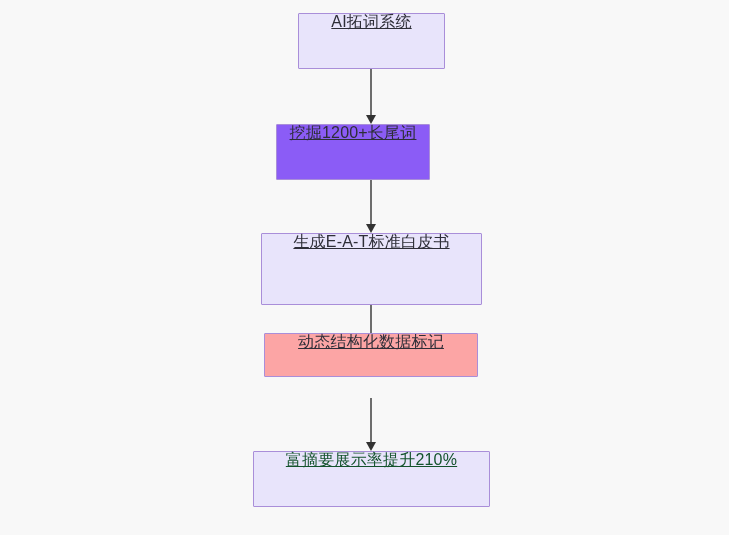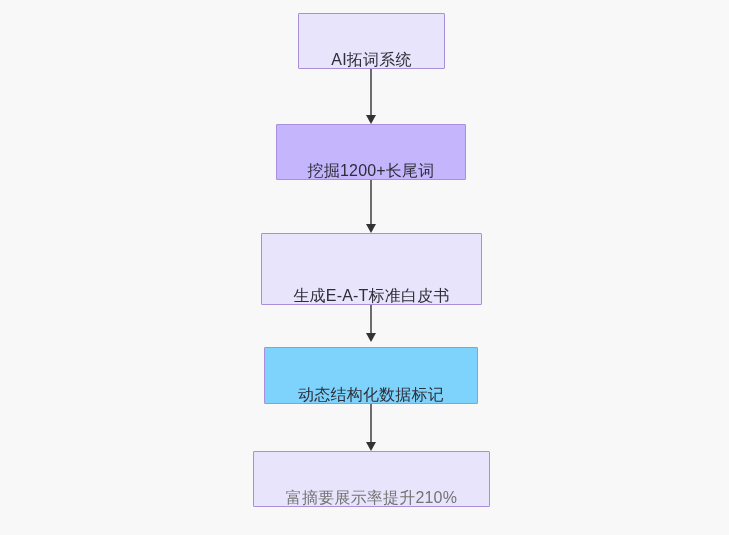--- a/index.html
+++ b/index.html
@@ -20,27 +20,28 @@
     height: 535px;
   }
 
   .node {
     position: absolute;
     box-sizing: border-box;
     background: #e8e4fb;
     border: 1.4px solid #a98ed9;
     border-radius: 1px;
     display: flex;
-    align-items: flex-end;
+    align-items: flex-start;
     justify-content: center;
     color: #2e2e38;
     font-size: 16px;
     line-height: 1;
     letter-spacing: 0.2px;
     white-space: nowrap;
+    text-decoration: underline;
   }
 
   .node-label {
     display: block;
   }
 
   .edge {
     position: absolute;
     width: 0;
     height: 0;
@@ -80,26 +81,26 @@
     <div class="edge-arrow" style="top: 44px; border-top-color: rgb(51, 51, 51);"></div>
   </div>
   <div class="edge" style="left: 371px; top: 398px;">
     <div class="edge-line" style="height: 45px; background: rgb(109, 109, 109);"></div>
     <div class="edge-arrow" style="top: 44px; border-top-color: rgb(51, 51, 51);"></div>
   </div>
 
   <div class="node" style="left: 298px; top: 13px; width: 147px; height: 56px; background: rgb(232, 228, 251); border-color: rgb(169, 142, 217); color: rgb(46, 46, 56);">
     <span class="node-label">AI拓词系统</span>
   </div>
-  <div class="node" style="left: 276px; top: 124px; width: 190px; height: 56px; background: #c4b5fd; border-color: rgb(169, 142, 217); color: rgb(46, 46, 56);">
+  <div class="node" style="left: 276px; top: 124px; width: 154px; height: 56px; background: #8b5cf6; border-color: rgb(169, 142, 217); color: rgb(46, 46, 56);">
     <span class="node-label">挖掘1200+长尾词</span>
   </div>
   <div class="node" style="left: 261px; top: 233px; width: 221px; height: 72px; background: rgb(232, 228, 251); border-color: rgb(169, 142, 217); color: rgb(46, 46, 56);">
     <span class="node-label">生成E-A-T标准白皮书</span>
   </div>
-  <div class="node" style="left: 264px; top: 347px; width: 214px; height: 57px; background: #7dd3fc; border-color: rgb(169, 142, 217); color: rgb(46, 46, 56);">
+  <div class="node" style="left: 264px; top: 333px; width: 214px; height: 44px; background: #fca5a5; border-color: rgb(169, 142, 217); color: rgb(46, 46, 56);">
     <span class="node-label">动态结构化数据标记</span>
   </div>
-  <div class="node" style="left: 253px; top: 451px; width: 237px; height: 56px; background: rgb(232, 228, 251); border-color: rgb(169, 142, 217); color: #737373;">
+  <div class="node" style="left: 253px; top: 451px; width: 237px; height: 56px; background: rgb(232, 228, 251); border-color: rgb(169, 142, 217); color: #14532d;">
     <span class="node-label">富摘要展示率提升210%</span>
   </div>
 
 </div>
 
 </body></html>

